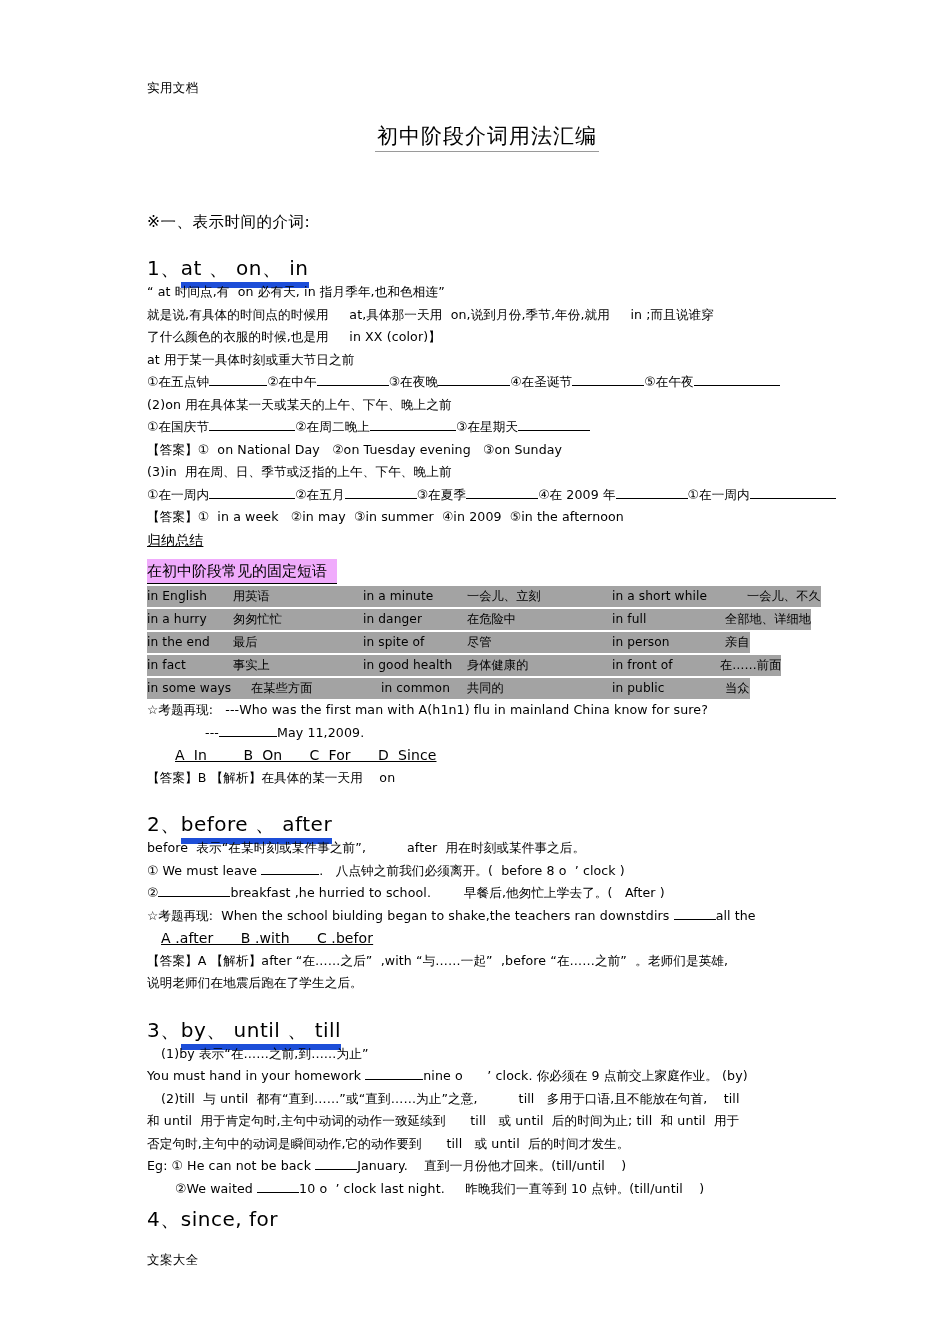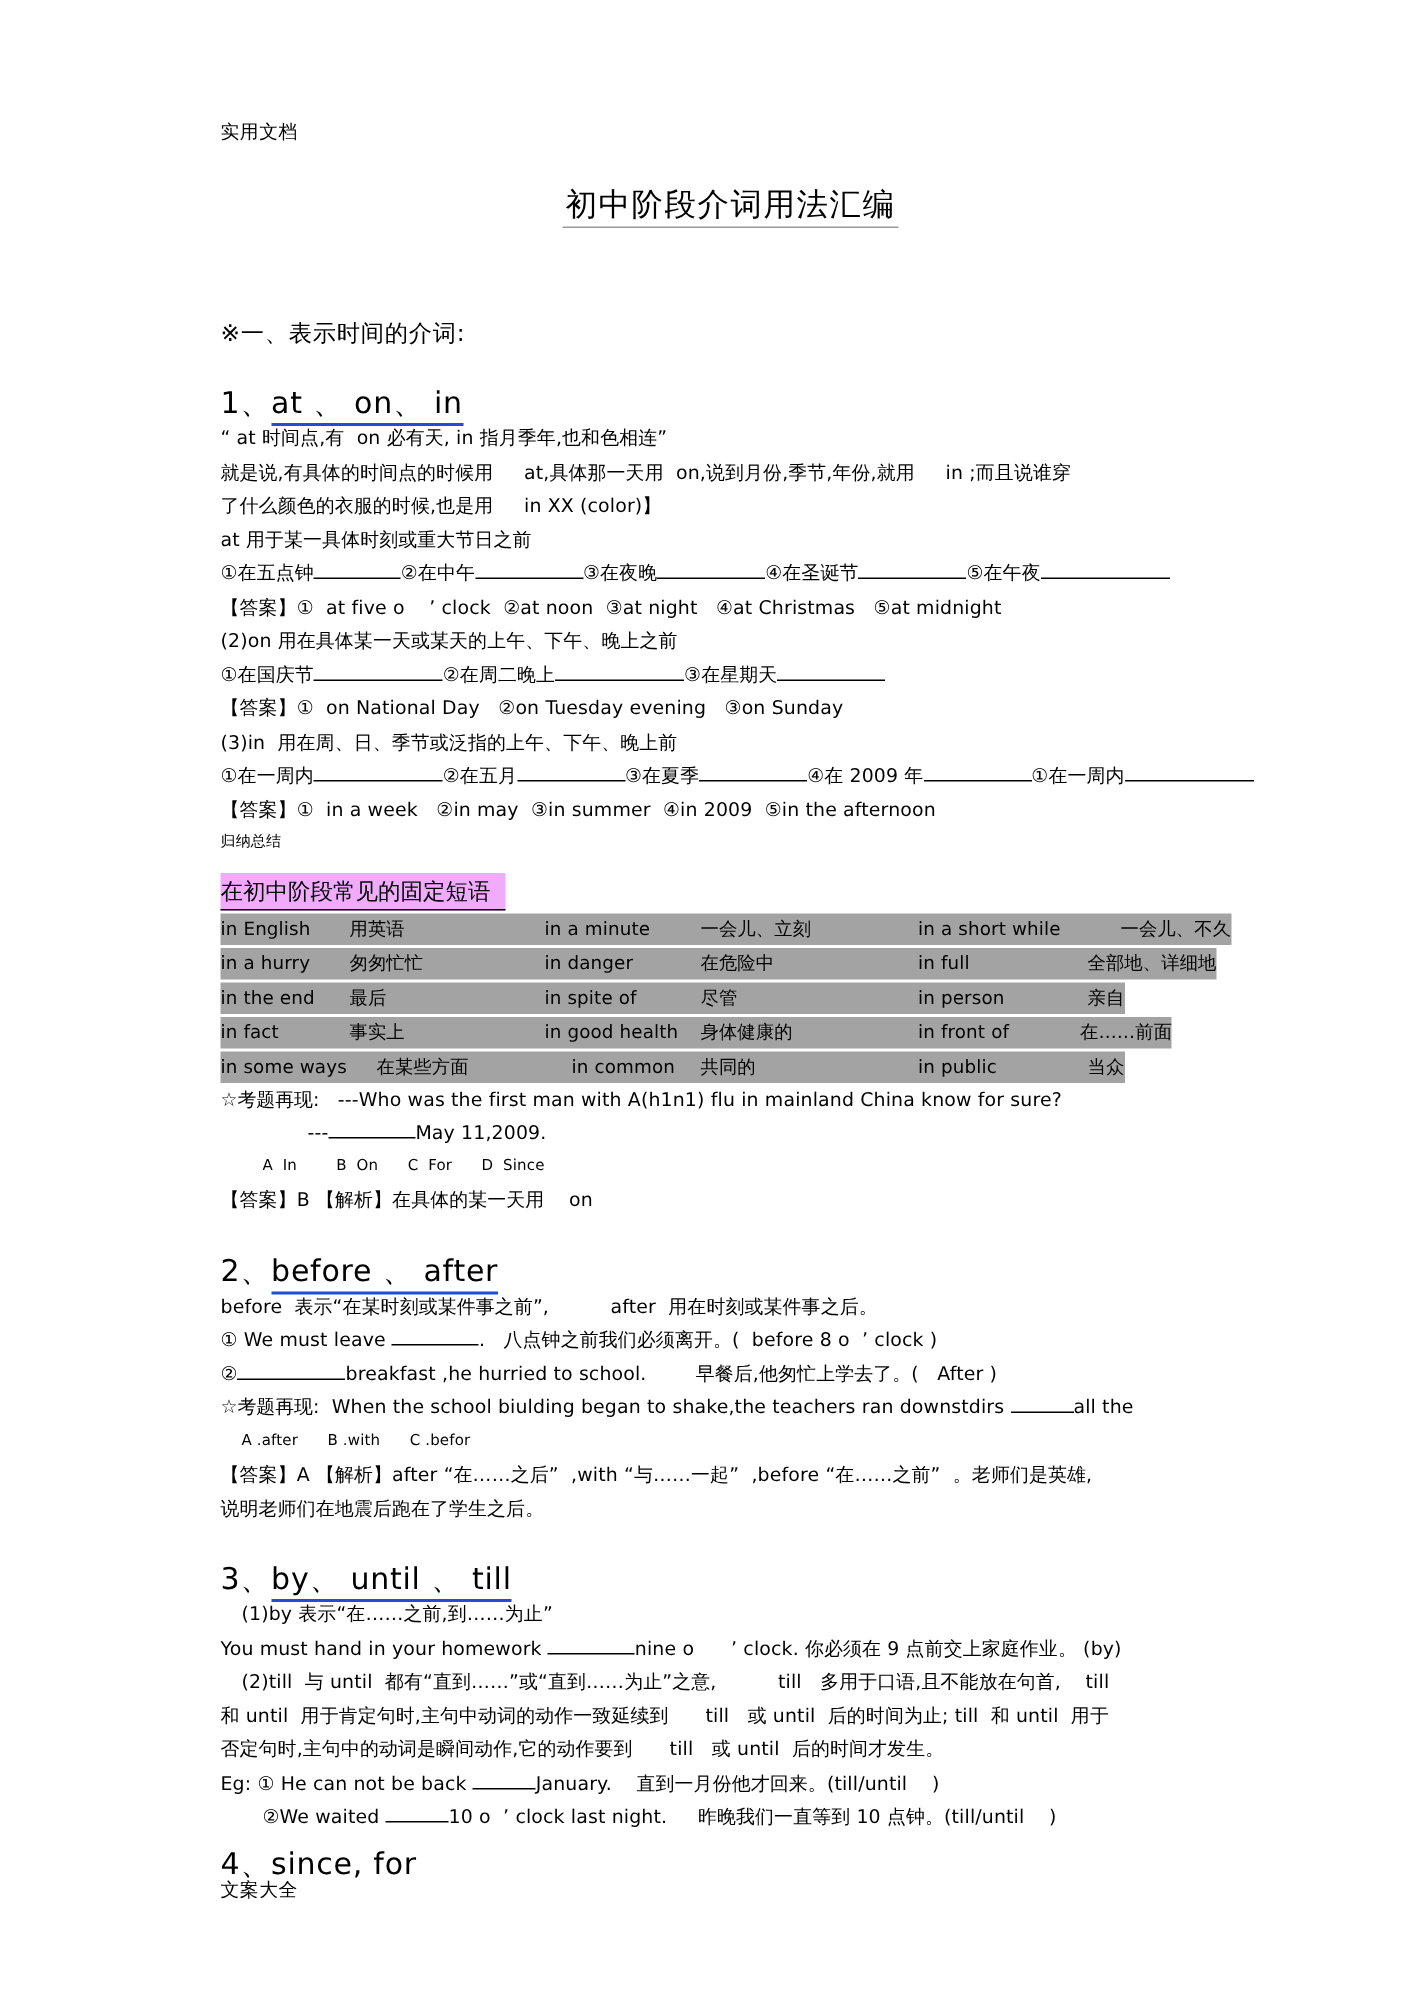--- a/index.html
+++ b/index.html
@@ -58,31 +58,32 @@
     letter-spacing: .5px;
   }
   .h-num {
     font-size: 20px;
     margin-top: 22px;
     letter-spacing: .5px;
     line-height: 26px;
     white-space: nowrap;
   }
   .h-num .redu {
-    border-bottom: 2px solid #1d4ed8;
+    border-bottom: 6px solid #1d4ed8;
     padding-bottom: 2px;
   }
   .line {
     font-size: 12.6px;
     line-height: 22.5px;
     white-space: pre-wrap;
     letter-spacing: .1px;
   }
   .small {
-    font-size: 10px;
+    font-size: 14px;
+    text-decoration: underline;
   }
   .blank {
     display: inline-block;
     border-bottom: 1.3px solid #000;
     vertical-align: baseline;
   }
   .b40 { width: 42px; }
   .b55 { width: 58px; }
   .b70 { width: 72px; }
   .b85 { width: 86px; }
@@ -127,21 +128,20 @@
 
     <div class="h-num"><span>1、</span><span class="redu">at 、 on、 in</span></div>
 
     <div class="line"><span class="quote">“ at 时间点,有  on 必有天, in 指月季年,也和色相连”</span></div>
     <div class="line">就是说,有具体的时间点的时候用     at,具体那一天用  on,说到月份,季节,年份,就用     in ;而且说谁穿</div>
     <div class="line">了什么颜色的衣服的时候,也是用     in XX (color)】</div>
     <div class="line">at 用于某一具体时刻或重大节日之前</div>
 
     <div class="line nowrap"><span>①在五点钟</span><span class="blank b55"></span><span>②在中午</span><span class="blank b70"></span><span>③在夜晚</span><span class="blank b70"></span><span>④在圣诞节</span><span class="blank b70"></span><span>⑤在午夜</span><span class="blank b85"></span></div>
 
-    <div class="line">【答案】①  at five o    ’ clock  ②at noon  ③at night   ④at Christmas   ⑤at midnight</div>
     <div class="line">(2)on 用在具体某一天或某天的上午、下午、晚上之前</div>
 
     <div class="line nowrap"><span>①在国庆节</span><span class="blank b85"></span><span>②在周二晚上</span><span class="blank b85"></span><span>③在星期天</span><span class="blank b70"></span></div>
 
     <div class="line">【答案】①  on National Day   ②on Tuesday evening   ③on Sunday</div>
     <div class="line">(3)in  用在周、日、季节或泛指的上午、下午、晚上前</div>
 
     <div class="line nowrap"><span>①在一周内</span><span class="blank b85"></span><span>②在五月</span><span class="blank b70"></span><span>③在夏季</span><span class="blank b70"></span><span>④在 2009 年</span><span class="blank b70"></span><span>①在一周内</span><span class="blank b85"></span></div>
 
     <div class="line">【答案】①  in a week   ②in may  ③in summer  ④in 2009  ⑤in the afternoon</div>

